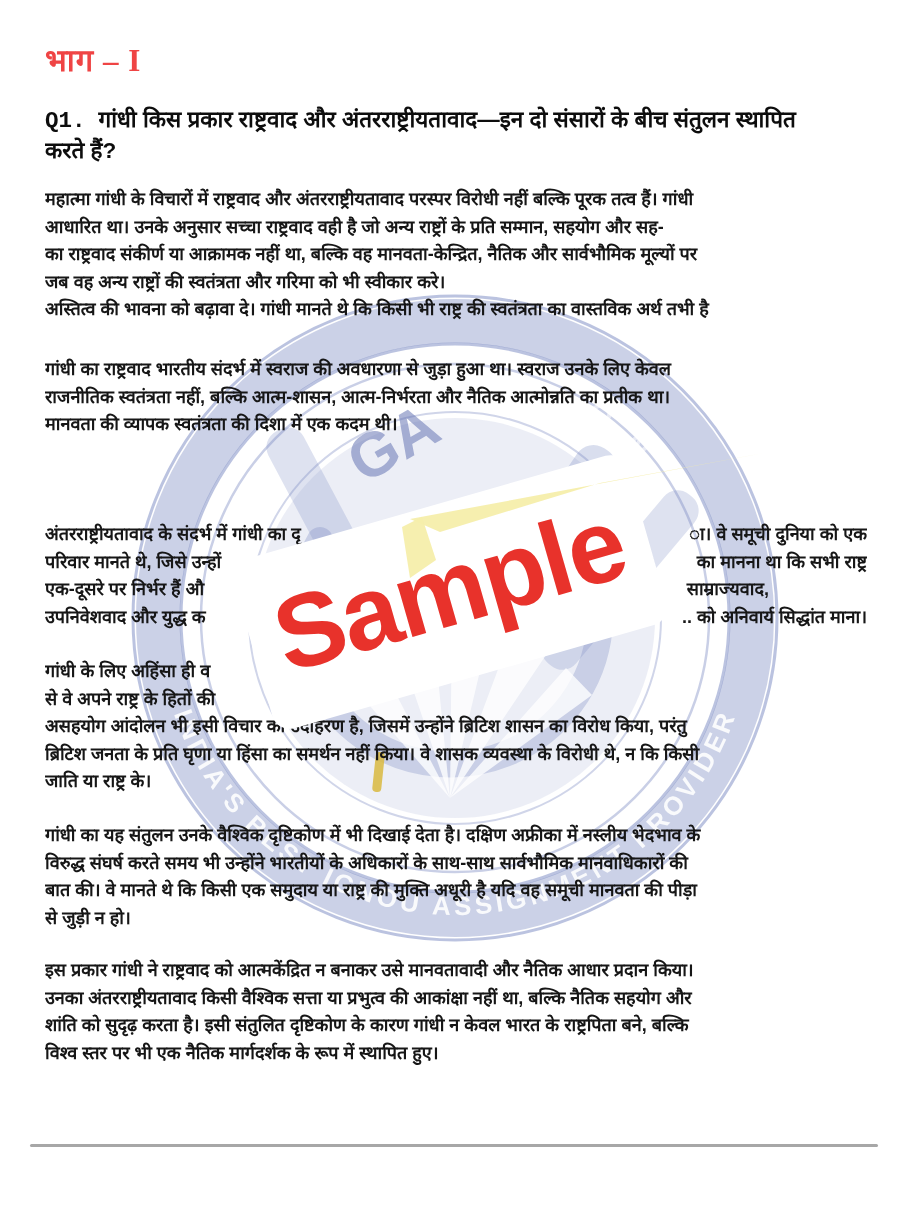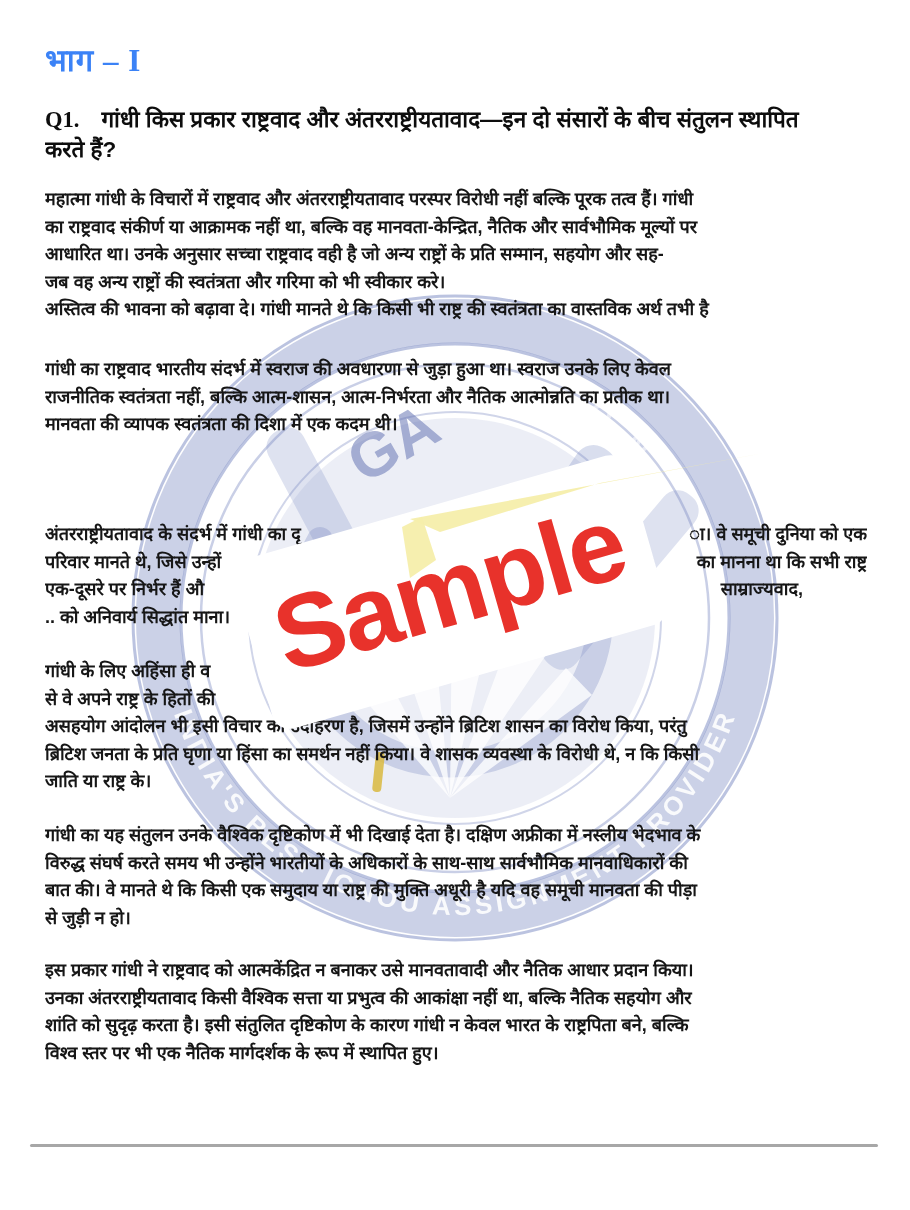--- a/index.html
+++ b/index.html
@@ -6,27 +6,27 @@
   .page{
     position:relative;width:910px;height:1210px;background:#ffffff;
     overflow:hidden;margin:0 auto;
     font-family:"Liberation Sans","DejaVu Sans",sans-serif;color:#1a1a1a;
   }
   
   .textlayer{position:absolute;inset:0;z-index:10;}
   .section-title{
     position:absolute;left:45px;top:38px;
     font-family:"Liberation Serif","DejaVu Serif",serif;
-    font-size:31px;font-weight:700;color:#3b82f6;letter-spacing:1px;
+    font-size:31px;font-weight:700;color:#ef4444;letter-spacing:1px;
   }
   .question{
     position:absolute;left:45px;top:105px;width:825px;
     font-size:22.5px;line-height:30px;font-weight:700;color:#0d0d0d;
   }
-  .q-prefix{font-family:Liberation Serif, serif;margin-right:22px;}
+  .q-prefix{font-family:Liberation Mono, monospace;margin-right:13px;}
   .para{
     position:absolute;left:45px;width:822px;
     font-size:18px;line-height:27.5px;font-weight:700;color:#161616;
   }
   .p0{top:186px}.p1{top:356px}.p2{top:521px}.p3{top:658px}.p4{top:822px}.p5{top:957px}
   .tline{white-space:nowrap;overflow:hidden;}
   .tline.split{display:flex;justify-content:space-between;}
   .divider{
     position:absolute;left:30px;top:1144px;width:848px;height:3px;
     background:#a7a7a7;border-radius:2px;z-index:10;
@@ -92,44 +92,45 @@
   <div class="textlayer">
     <div class="section-title">भाग – I</div>
 
     <div class="question">
       <div class="tline"><span class="q-prefix">Q1.</span><span>गांधी किस प्रकार राष्ट्रवाद और अंतरराष्ट्रीयतावाद—इन दो संसारों के बीच संतुलन स्थापित</span></div>
       <div class="tline">करते हैं?</div>
     </div>
 
     <div class="para p0">
         <div class="tline">महात्मा गांधी के विचारों में राष्ट्रवाद और अंतरराष्ट्रीयतावाद परस्पर विरोधी नहीं बल्कि पूरक तत्व हैं। गांधी</div>
+        <div class="tline">आधारित था। उनके अनुसार सच्चा राष्ट्रवाद वही है जो अन्य राष्ट्रों के प्रति सम्मान, सहयोग और सह-</div>
         <div class="tline">का राष्ट्रवाद संकीर्ण या आक्रामक नहीं था, बल्कि वह मानवता-केन्द्रित, नैतिक और सार्वभौमिक मूल्यों पर</div>
-        <div class="tline">आधारित था। उनके अनुसार सच्चा राष्ट्रवाद वही है जो अन्य राष्ट्रों के प्रति सम्मान, सहयोग और सह-</div>
         <div class="tline">जब वह अन्य राष्ट्रों की स्वतंत्रता और गरिमा को भी स्वीकार करे।</div>
         <div class="tline">अस्तित्व की भावना को बढ़ावा दे। गांधी मानते थे कि किसी भी राष्ट्र की स्वतंत्रता का वास्तविक अर्थ तभी है</div>
       </div>
     <div class="para p1">
         <div class="tline">गांधी का राष्ट्रवाद भारतीय संदर्भ में स्वराज की अवधारणा से जुड़ा हुआ था। स्वराज उनके लिए केवल</div>
         <div class="tline">राजनीतिक स्वतंत्रता नहीं, बल्कि आत्म-शासन, आत्म-निर्भरता और नैतिक आत्मोन्नति का प्रतीक था।</div>
         <div class="tline">मानवता की व्यापक स्वतंत्रता की दिशा में एक कदम थी।</div>
       </div>
     <div class="para p2">
         <div class="tline split">
           <span>अंतरराष्ट्रीयतावाद के संदर्भ में गांधी का दृ</span>
           <span>ा। वे समूची दुनिया को एक</span>
         </div>
         <div class="tline split">
           <span>परिवार मानते थे, जिसे उन्हों</span>
           <span>का मानना था कि सभी राष्ट्र</span>
         </div>
         <div class="tline split">
           <span>एक-दूसरे पर निर्भर हैं औ</span>
-          <span style="margin-right: 64px;">साम्राज्यवाद,</span>
+          <span style="margin-right: 98px;">साम्राज्यवाद,</span>
         </div>
         <div class="tline split">
+          <span>उपनिवेशवाद और युद्ध क</span>
           <span>.. को अनिवार्य सिद्धांत माना।</span>
         </div>
       </div>
     <div class="para p3">
         <div class="tline split">
           <span>गांधी के लिए अहिंसा ही व</span>
         </div>
         <div class="tline split">
           <span>से वे अपने राष्ट्र के हितों की</span>
         </div>

